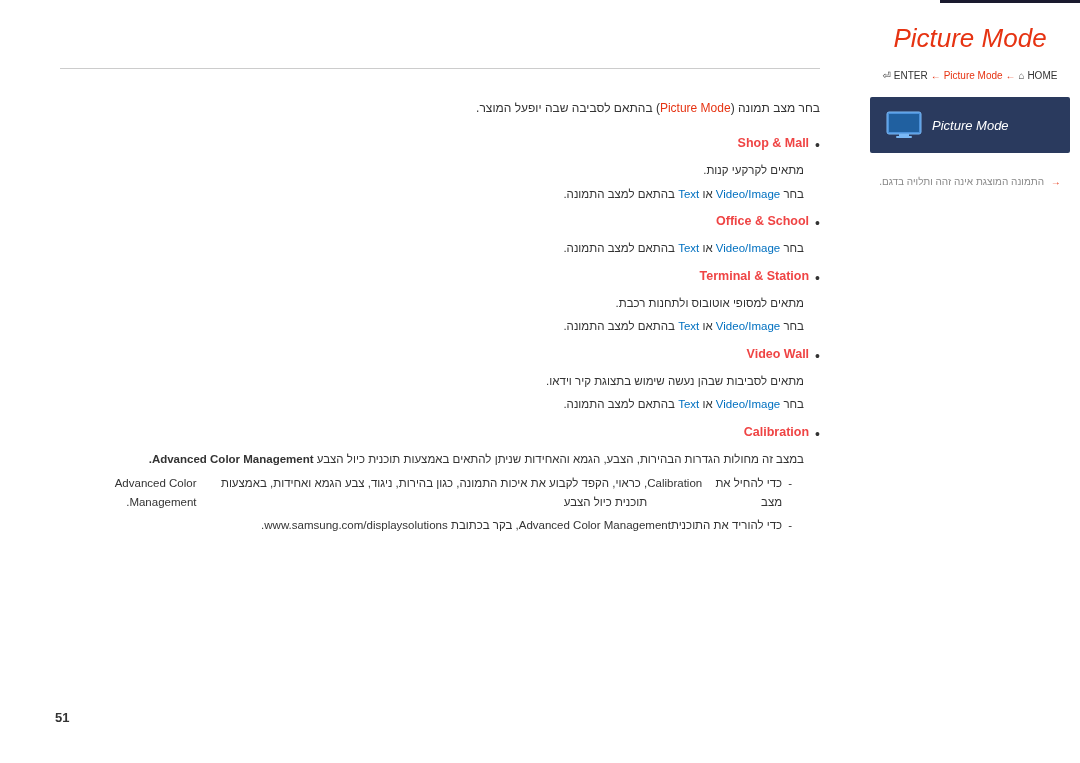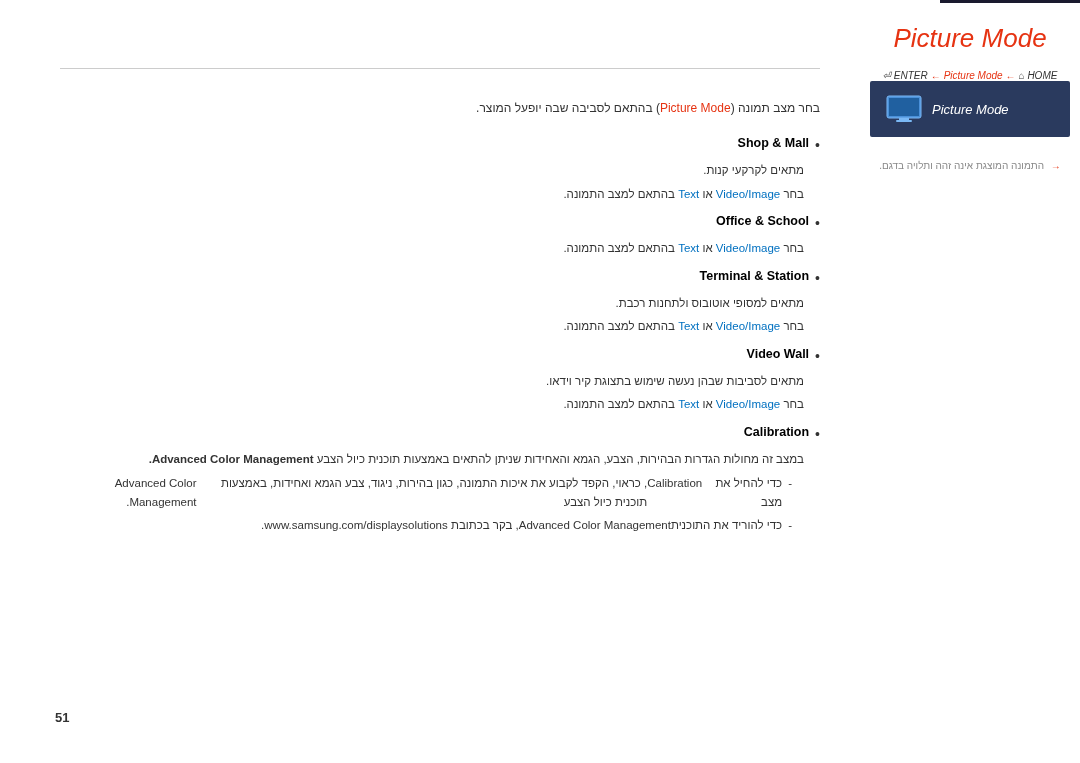--- a/index.html
+++ b/index.html
@@ -58,21 +58,21 @@
 
     .bullet-dot {
       color: #333;
       margin-left: 6px;
       margin-top: 1px;
       font-size: 14px;
       flex-shrink: 0;
     }
 
     .bullet-title-red {
-      color: #000000;
+      color: #ef4444;
       font-size: 12.5px;
       font-weight: bold;
     }
 
     .bullet-sub {
       font-size: 11.5px;
       color: #333;
       line-height: 1.7;
       margin-right: 16px;
       margin-bottom: 4px;
@@ -151,24 +151,24 @@
       padding: 0 10px;
       font-style: italic;
     }
 
     .breadcrumb-nav {
       display: flex;
       justify-content: center;
       align-items: center;
       font-size: 10.5px;
       color: #333;
+      margin-bottom: 16px;
       padding: 0 10px;
       gap: 3px;
       flex-wrap: wrap;
-      font-style: italic;
     }
 
     .breadcrumb-nav .bc-enter {
       color: #333;
       font-size: 10px;
     }
 
     .breadcrumb-nav .bc-arrow {
       color: #e63312;
       font-size: 10px;

